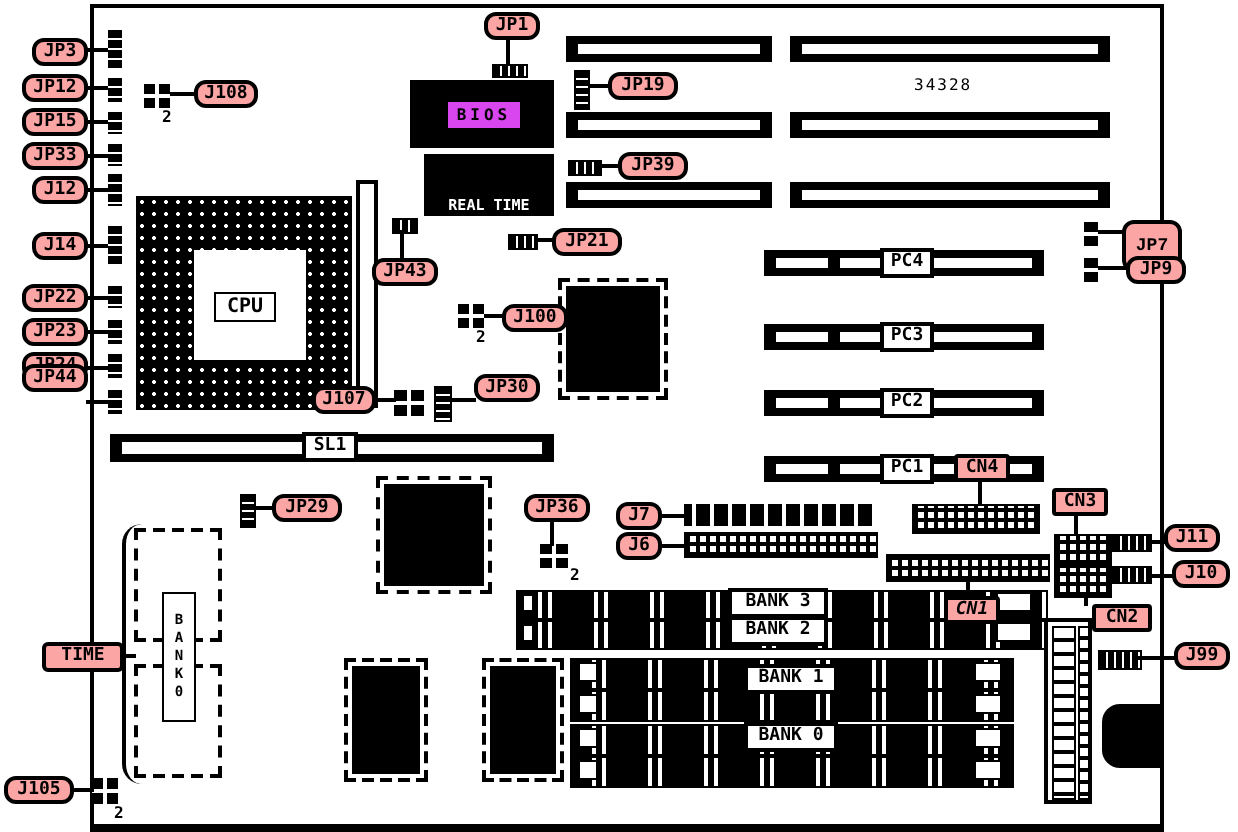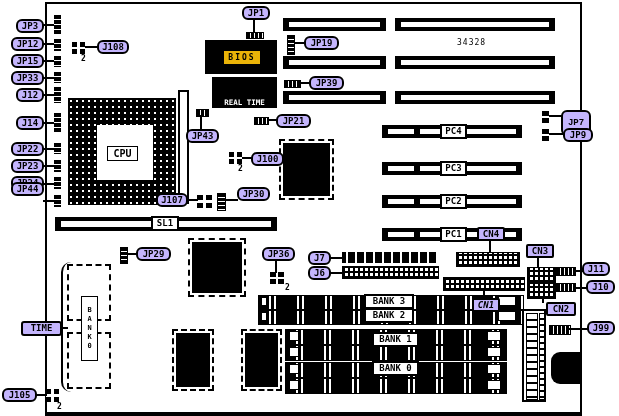--- a/index.html
+++ b/index.html
@@ -1,20 +1,20 @@
 <!DOCTYPE html>
 <html><head>
 <meta charset="utf-8">
 <style>
   html,body{margin:0;padding:0;background:#fff;}
   #stage{position:relative;width:619px;height:416px;background:#fff;overflow:hidden;
          font-family:"DejaVu Sans Mono",monospace;color:#000;}
   .abs{position:absolute;}
   .board{border:2px solid #000;border-bottom:6px solid #000;z-index:0;}
-  .callout{position:absolute;background:#c4b5fd;border:2px solid #000;border-radius:6px;
+  .callout{position:absolute;background:#fca5a5;border:2px solid #000;border-radius:6px;
            font:bold 9px "DejaVu Sans Mono",monospace;display:flex;align-items:center;
            justify-content:center;z-index:6;white-space:nowrap;box-sizing:border-box;line-height:1;}
   .bbox{position:absolute;background:#fff;border:2px solid #000;
         font:bold 9px "DejaVu Sans Mono",monospace;display:flex;align-items:center;
         justify-content:center;z-index:5;white-space:nowrap;box-sizing:border-box;line-height:1;}
   .tail{position:absolute;background:#000;z-index:4;}
   .jblk{position:absolute;background:repeating-linear-gradient(180deg,#000 0 4px,#fff 4px 5px);z-index:2;}
   .jumph{position:absolute;background:repeating-linear-gradient(90deg,#000 0 3px,#fff 3px 4px);border:1px solid #000;z-index:2;}
   .jumpv{position:absolute;background:repeating-linear-gradient(180deg,#000 0 3px,#fff 3px 4px);border:1px solid #000;z-index:2;}
   .blk4{position:absolute;background-color:#000;z-index:2;
@@ -78,21 +78,21 @@
   <div class="blk4" style="left:72px;top:42px;width:13px;height:12px;"></div>
   <div class="tail" style="left:85px;top:46px;width:13px;height:2px;"></div>
   <div class="callout" style="left:97px;top:40px;width:32px;height:14px;">J108</div>
   <div class="num2" style="left:81px;top:55px;">2</div>
 
   <div class="callout" style="left:242px;top:6px;width:28px;height:14px;">JP1</div>
   <div class="tail" style="left:253px;top:19px;width:2px;height:14px;"></div>
   <div class="jumph" style="left:246px;top:32px;width:16px;height:5px;"></div>
 
   <div class="abs" style="left:205px;top:40px;width:72px;height:34px;background:#000;z-index:1;"></div>
-  <div class="abs" style="left:224px;top:51px;width:36px;height:13px;background:#eab308;z-index:2;display:flex;align-items:center;justify-content:center;">
+  <div class="abs" style="left:224px;top:51px;width:36px;height:13px;background:#d946ef;z-index:2;display:flex;align-items:center;justify-content:center;">
     <span style="font:bold 8px 'DejaVu Sans Mono',monospace;letter-spacing:2px;">BIOS</span>
   </div>
 
   <div class="jumpv" style="left:287px;top:35px;width:6px;height:18px;"></div>
   <div class="tail" style="left:294px;top:42px;width:11px;height:2px;"></div>
   <div class="callout" style="left:304px;top:36px;width:35px;height:14px;">JP19</div>
 
   <div class="abs" style="left:212px;top:77px;width:65px;height:31px;background:#000;z-index:1;display:flex;flex-direction:column;align-items:center;justify-content:center;">
     <span style="font:bold 7.5px 'DejaVu Sans Mono',monospace;color:#fff;line-height:10px;margin-top:31px;">REAL TIME</span>
     <span style="font:bold 7.5px 'DejaVu Sans Mono',monospace;color:#fff;line-height:10px;">CLOCK</span>

